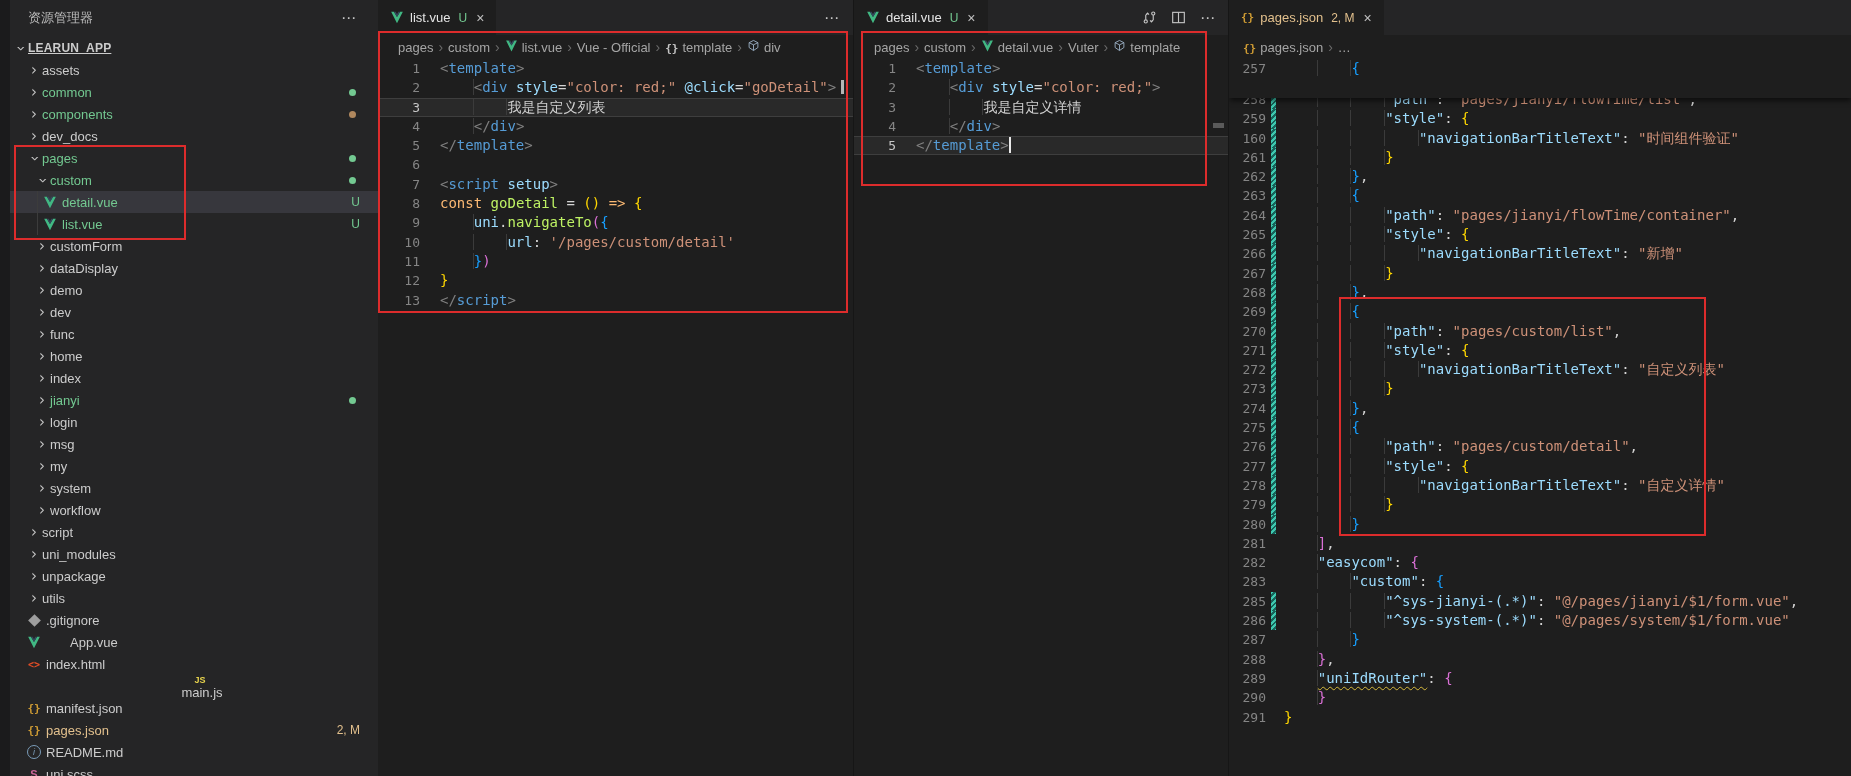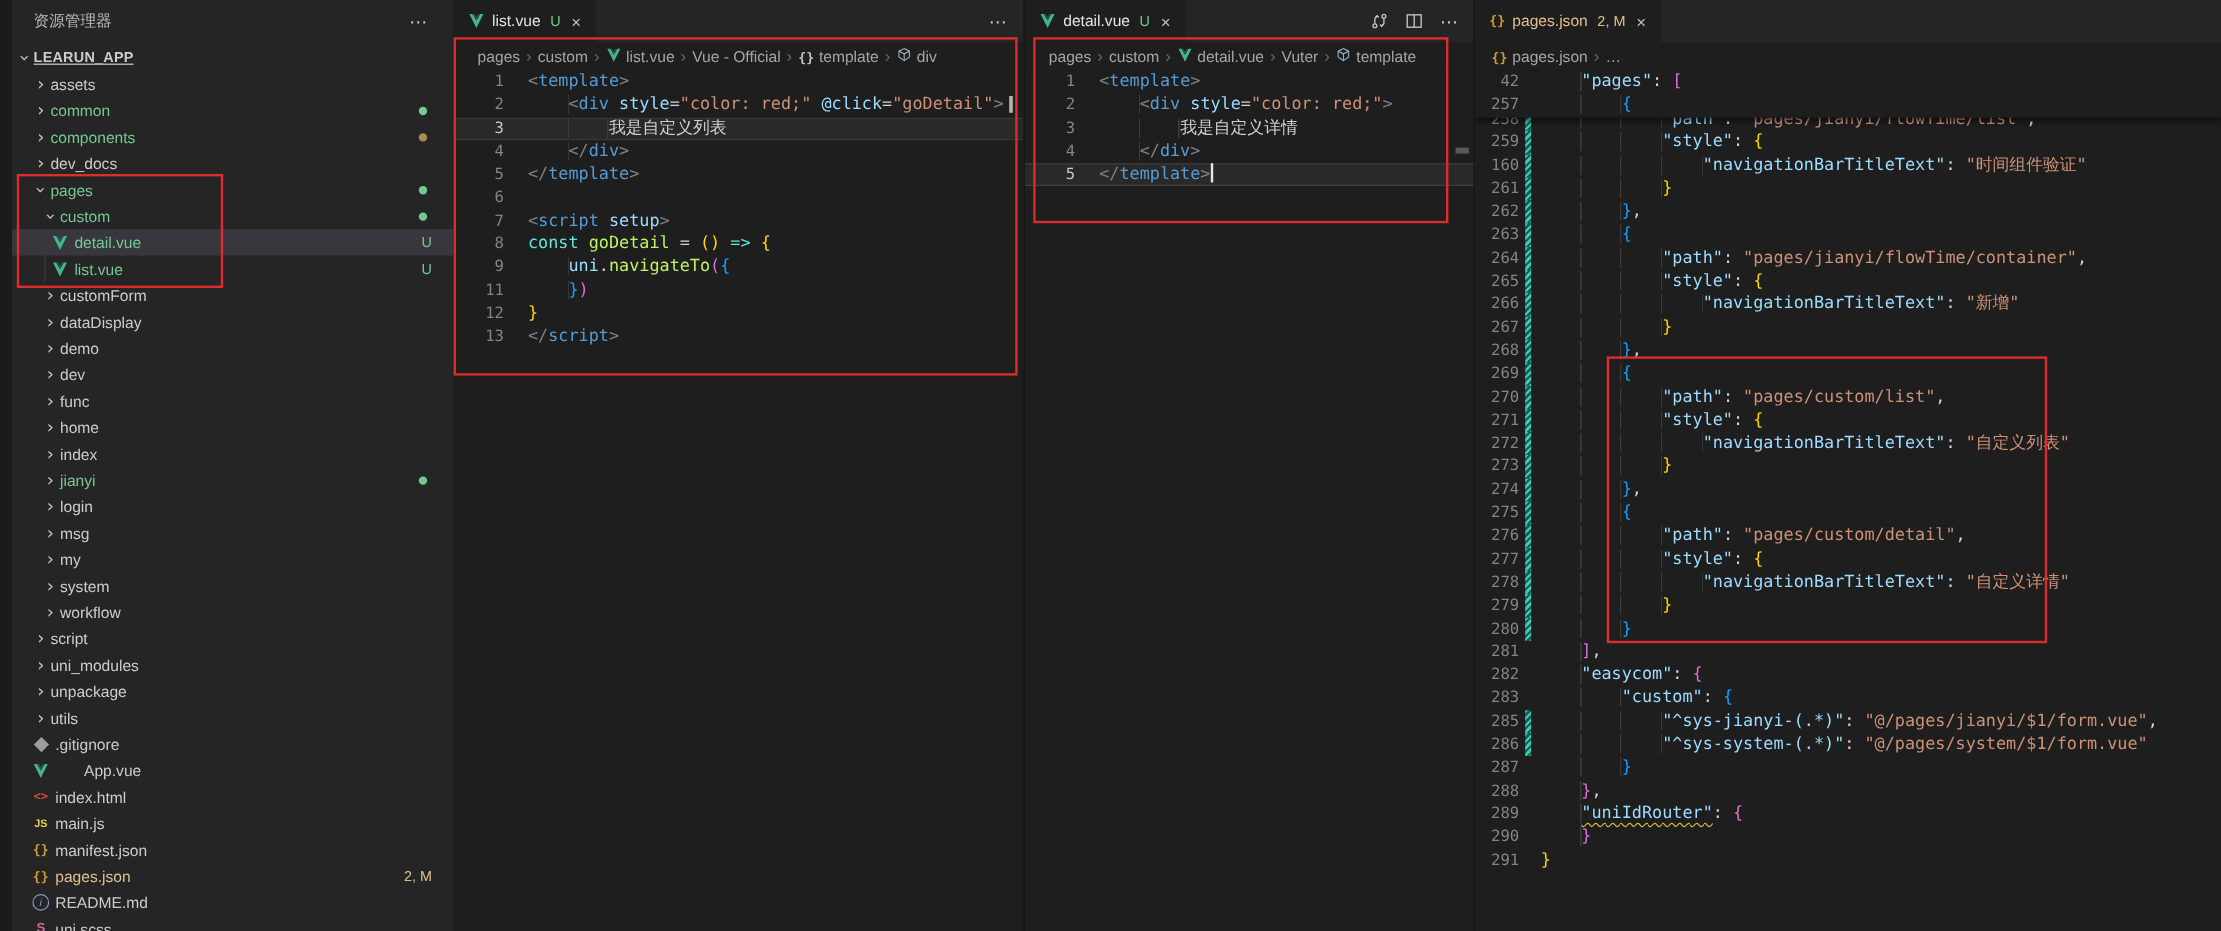--- a/index.html
+++ b/index.html
@@ -62,21 +62,21 @@
   .cl .gut{flex:none;position:relative;}
   .e1 .gut,.e2 .gut{width:20px;}
   .e3 .gut{width:18px;}
   .gitmod{position:absolute;left:5px;top:0;bottom:0;width:5px;
           background:repeating-linear-gradient(135deg,#3ec9b0 0 2px,#17635a 2px 4px);}
   .cl.cur{background:rgba(255,255,255,.05);
           box-shadow:inset 0 1px 0 rgba(255,255,255,.10),inset 0 -1px 0 rgba(255,255,255,.10);}
   .cl.cur .ln{color:#c6c6c6;}
   .iw{background:linear-gradient(to left,#3b3b3b 1px,transparent 1px);}
   .sg-tag{color:#569cd6}.sg-pun{color:#808080}.sg-attr{color:#9cdcfe}.sg-str{color:#ce9178}
-  .sg-kw{color:#5eead4}.sg-fn{color:#bef264}.sg-txt{color:#d0d0d0}.sg-key{color:#9cdcfe}
+  .sg-kw{color:#fdba74}.sg-fn{color:#bef264}.sg-txt{color:#d0d0d0}.sg-key{color:#9cdcfe}
   .sg-op{color:#d4d4d4}.sg-b1{color:#ffd700}.sg-b2{color:#da70d6}.sg-b3{color:#179fff}
   .sg-warn{color:#9cdcfe;text-decoration:underline wavy #d7ba3d 1px;text-underline-offset:3px;}
   .caret{display:inline-block;width:2px;height:16px;background:#e8e8e8;vertical-align:-3px;}
   .sticky{position:absolute;left:0;top:0;right:0;height:39px;background:#1e1e1e;z-index:5;
           box-shadow:0 4px 5px -1px rgba(0,0,0,.55);}
   .linesbox{position:absolute;left:0;right:0;}
   #lines3{top:31px;}
   #lines1,#lines2{top:0;}
   .scrollmark1{position:absolute;left:463px;top:80px;width:3px;height:14px;background:#b5b5b5;z-index:6;}
   .scrollmark2{position:absolute;left:359px;top:123px;width:11px;height:5px;background:#5a5a5a;z-index:6;}
@@ -249,21 +249,21 @@
               <path fill="#41b883" d="M2 1h4.6L12 10.3 17.4 1H22L12 21z"></path>
               <path fill="#34495e" d="M6.6 1h3L12 5.3 14.4 1h3L12 10.3z"></path>
             </svg>
           </span>
           <span class="lbl">App.vue</span>
         </div>
         <div class="trow" style="padding-left: 16px;">
           <span class="ficon html-ic">&lt;&gt;</span>
           <span class="lbl">index.html</span>
         </div>
-        <div class="trow" style="padding-left: 16px;">
+        <div class="trow" style="padding-left: 16px; flex-direction: column;">
           <span class="ficon js-ic">JS</span>
           <span class="lbl">main.js</span>
         </div>
         <div class="trow" style="padding-left: 16px;">
           <span class="ficon json-ic">{}</span>
           <span class="lbl">manifest.json</span>
         </div>
         <div class="trow" style="padding-left: 16px;">
           <span class="ficon json-ic">{}</span>
           <span class="lbl yellow">pages.json</span>
@@ -328,20 +328,21 @@
       <div class="linesbox" id="lines1">
           <div class="cl e1"><span class="ln">1</span><span class="gut"></span><span class="codetext"><span class="sg-pun">&lt;</span><span class="sg-tag">template</span><span class="sg-pun">&gt;</span></span></div>
           <div class="cl e1"><span class="ln">2</span><span class="gut"></span><span class="codetext"><span class="iw">    </span><span class="sg-pun">&lt;</span><span class="sg-tag">div</span><span class="sg-op"> </span><span class="sg-attr">style</span><span class="sg-op">=</span><span class="sg-str">"color: red;"</span><span class="sg-op"> </span><span class="sg-attr">@click</span><span class="sg-op">=</span><span class="sg-str">"goDetail"</span><span class="sg-pun">&gt;</span></span></div>
           <div class="cl e1 cur"><span class="ln">3</span><span class="gut"></span><span class="codetext"><span class="iw">    </span><span class="iw">    </span><span class="sg-txt">我是自定义列表</span></span></div>
           <div class="cl e1"><span class="ln">4</span><span class="gut"></span><span class="codetext"><span class="iw">    </span><span class="sg-pun">&lt;/</span><span class="sg-tag">div</span><span class="sg-pun">&gt;</span></span></div>
           <div class="cl e1"><span class="ln">5</span><span class="gut"></span><span class="codetext"><span class="sg-pun">&lt;/</span><span class="sg-tag">template</span><span class="sg-pun">&gt;</span></span></div>
           <div class="cl e1"><span class="ln">6</span><span class="gut"></span><span class="codetext"></span></div>
           <div class="cl e1"><span class="ln">7</span><span class="gut"></span><span class="codetext"><span class="sg-pun">&lt;</span><span class="sg-tag">script</span><span class="sg-op"> </span><span class="sg-attr">setup</span><span class="sg-pun">&gt;</span></span></div>
           <div class="cl e1"><span class="ln">8</span><span class="gut"></span><span class="codetext"><span class="sg-kw">const</span><span class="sg-op"> </span><span class="sg-fn">goDetail</span><span class="sg-op"> = </span><span class="sg-b1">()</span><span class="sg-op"> </span><span class="sg-kw">=&gt;</span><span class="sg-op"> </span><span class="sg-b1">{</span></span></div>
           <div class="cl e1"><span class="ln">9</span><span class="gut"></span><span class="codetext"><span class="iw">    </span><span class="sg-attr">uni</span><span class="sg-op">.</span><span class="sg-fn">navigateTo</span><span class="sg-b2">(</span><span class="sg-b3">{</span></span></div>
+          <div class="cl e1"><span class="ln">10</span><span class="gut"></span><span class="codetext"><span class="iw">    </span><span class="iw">    </span><span class="sg-attr">url</span><span class="sg-op">: </span><span class="sg-str">'/pages/custom/detail'</span></span></div>
           <div class="cl e1"><span class="ln">11</span><span class="gut"></span><span class="codetext"><span class="iw">    </span><span class="sg-b3">}</span><span class="sg-b2">)</span></span></div>
           <div class="cl e1"><span class="ln">12</span><span class="gut"></span><span class="codetext"><span class="sg-b1">}</span></span></div>
           <div class="cl e1"><span class="ln">13</span><span class="gut"></span><span class="codetext"><span class="sg-pun">&lt;/</span><span class="sg-tag">script</span><span class="sg-pun">&gt;</span></span></div>
         </div>
     </div>
     <div class="scrollmark1"></div>
   </section>
 
   <section class="pane" id="ed2">
     <div class="tabbar">
@@ -451,21 +452,20 @@
           <div class="cl e3"><span class="ln">283</span><span class="gut"></span><span class="codetext"><span class="iw">    </span><span class="iw">    </span><span class="sg-key">"custom"</span><span class="sg-op">: </span><span class="sg-b3">{</span></span></div>
           <div class="cl e3"><span class="ln">285</span><span class="gut"><span class="gitmod"></span></span><span class="codetext"><span class="iw">    </span><span class="iw">    </span><span class="iw">    </span><span class="sg-key">"^sys-jianyi-(.*)"</span><span class="sg-op">: </span><span class="sg-str">"@/pages/jianyi/$1/form.vue"</span><span class="sg-op">,</span></span></div>
           <div class="cl e3"><span class="ln">286</span><span class="gut"><span class="gitmod"></span></span><span class="codetext"><span class="iw">    </span><span class="iw">    </span><span class="iw">    </span><span class="sg-key">"^sys-system-(.*)"</span><span class="sg-op">: </span><span class="sg-str">"@/pages/system/$1/form.vue"</span></span></div>
           <div class="cl e3"><span class="ln">287</span><span class="gut"></span><span class="codetext"><span class="iw">    </span><span class="iw">    </span><span class="sg-b3">}</span></span></div>
           <div class="cl e3"><span class="ln">288</span><span class="gut"></span><span class="codetext"><span class="iw">    </span><span class="sg-b2">}</span><span class="sg-op">,</span></span></div>
           <div class="cl e3"><span class="ln">289</span><span class="gut"></span><span class="codetext"><span class="iw">    </span><span class="sg-warn">"uniIdRouter"</span><span class="sg-op">: </span><span class="sg-b2">{</span></span></div>
           <div class="cl e3"><span class="ln">290</span><span class="gut"></span><span class="codetext"><span class="iw">    </span><span class="sg-b2">}</span></span></div>
           <div class="cl e3"><span class="ln">291</span><span class="gut"></span><span class="codetext"><span class="sg-b1">}</span></span></div>
         </div>
       <div class="sticky" id="sticky3">
-          <div class="cl e3"><span class="ln">42</span><span class="gut"></span><span class="codetext"><span class="iw">    </span><span class="sg-key">"pages"</span><span class="sg-op">: </span><span class="sg-b2">[</span></span></div>
           <div class="cl e3"><span class="ln">257</span><span class="gut"></span><span class="codetext"><span class="iw">    </span><span class="iw">    </span><span class="sg-b3">{</span></span></div>
         </div>
     </div>
   </section>
 
   <div class="redbox" id="rb-sidebar"></div>
   <div class="redbox" id="rb-ed1"></div>
   <div class="redbox" id="rb-ed2"></div>
   <div class="redbox" id="rb-ed3"></div>
 </div>

